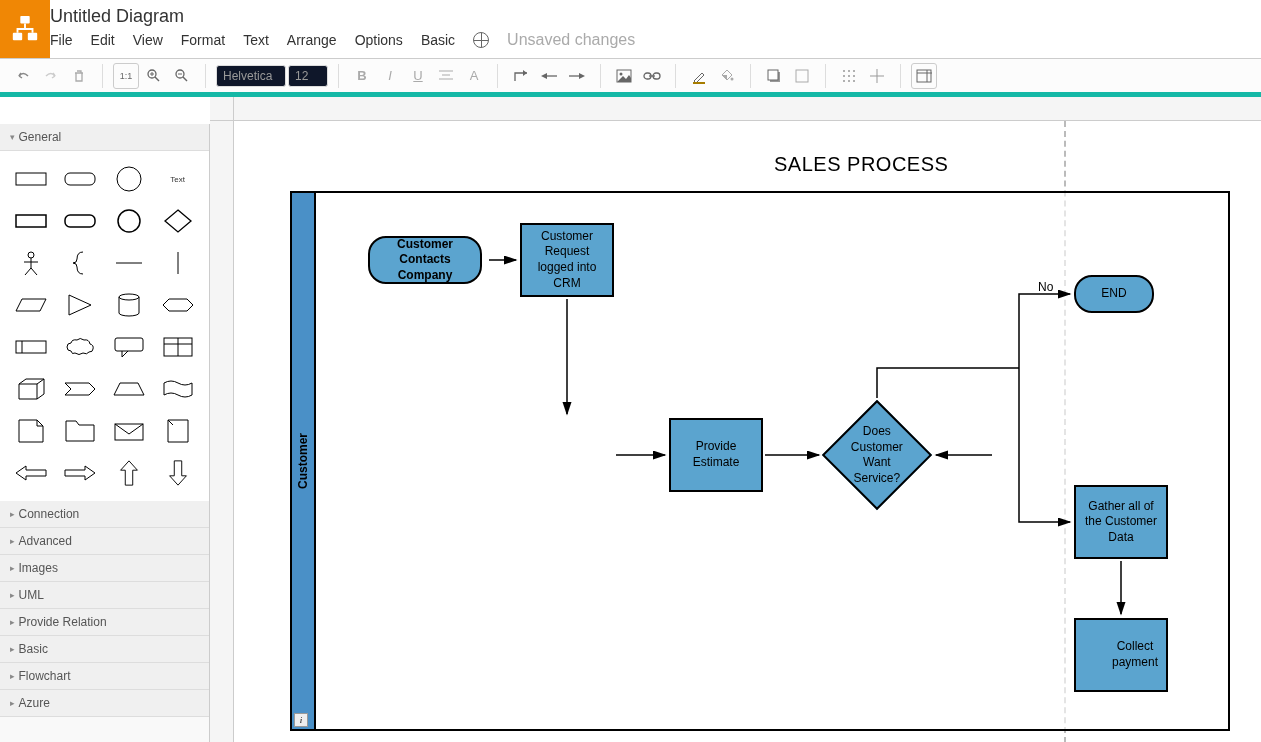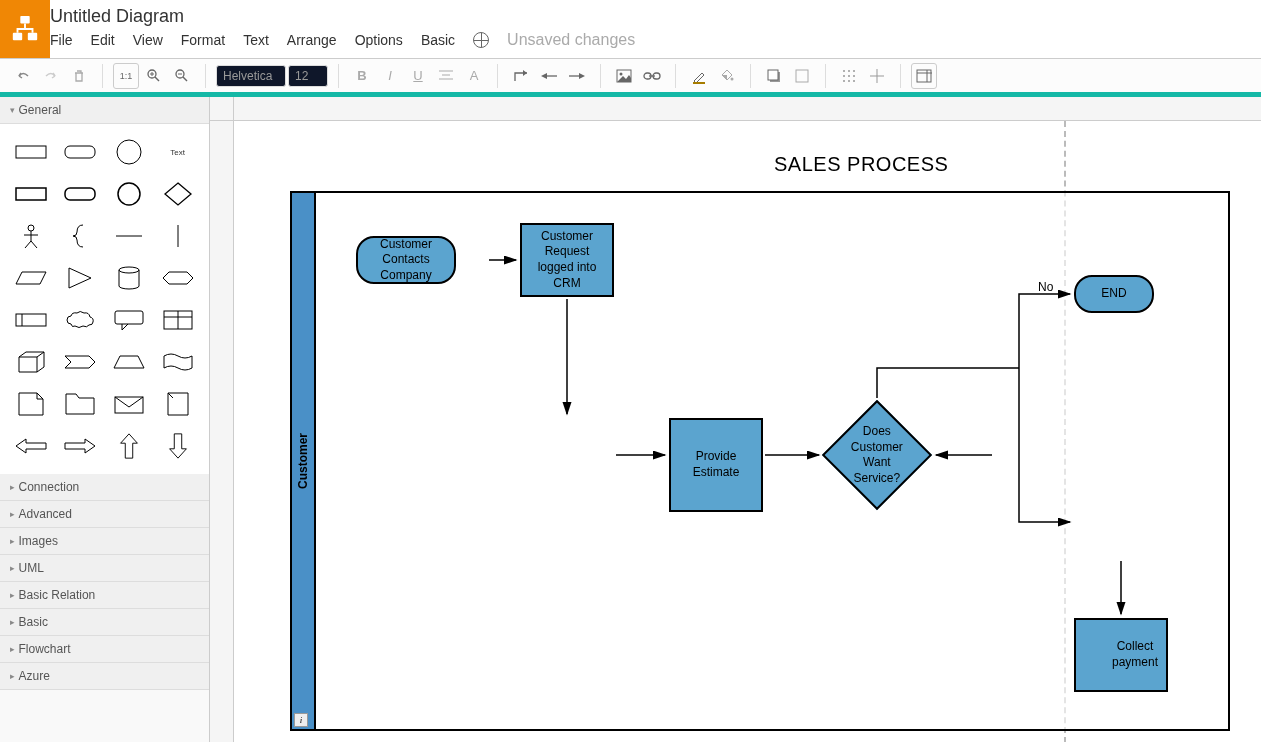--- a/index.html
+++ b/index.html
@@ -21,21 +21,21 @@
 
 .toolbar { display: flex; align-items: center; padding: 4px 4px; border-bottom: 5px solid #14b8a6; gap: 4px; background: #fcfcfc; height: 38px; }
 .toolbar .tgroup { display: flex; gap: 2px; align-items: center; padding: 0 6px; }
 .toolbar .sep { width: 1px; height: 24px; background: #ddd; }
 .toolbar .tbtn { width: 26px; height: 26px; display: flex; align-items: center; justify-content: center; border-radius: 3px; cursor: pointer; color: #666; }
 .toolbar .tinput { border: 1px solid #ddd; padding: 3px 6px; width: 70px; font-size: 12px; border-radius: 3px; color: #999; background: #0f172a; }
 .toolbar .tinput.small { width: 40px; }
 
 
 .main { display: flex; height: calc(742px - 58px - 38px); }
-.sidebar { width: 210px; border-right: 1px solid #ccc; background: #f9f9f9; overflow-y: auto; }
+.sidebar { width: 210px; border-right: 1px solid #ccc; background: #f9f9f9; overflow-y: auto; margin-top: 27px; }
 .panel-header { padding: 6px 10px; font-size: 12px; color: #555; background: #f0f0f0; border-bottom: 1px solid #ddd; cursor: pointer; display: flex; align-items: center; gap: 4px; }
 .panel-header::before { content: '▸'; font-size: 9px; color: #888; }
 .panel-header.open::before { content: '▾'; }
 .shapes-grid { display: grid; grid-template-columns: repeat(4, 1fr); gap: 6px; padding: 10px; background: #fff; }
 .shape-cell { height: 36px; display: flex; align-items: center; justify-content: center; cursor: pointer; }
 .shape-cell svg { width: 34px; height: 28px; }
 .shape-text { font-size: 8px; color: #333; }
 
 
 .canvas-wrap { flex: 1; position: relative; overflow: hidden; background: #fff; }
@@ -440,47 +440,48 @@
       <div class="shape-cell">
           <svg viewBox="0 0 24 30">
             <path d="M8 2 L8 18 L3 18 L12 28 L21 18 L16 18 L16 2 Z" stroke="#000" fill="none"></path>
           </svg>
         </div>
     </div>
     <div class="panel-header">Connection</div>
     <div class="panel-header">Advanced</div>
     <div class="panel-header">Images</div>
     <div class="panel-header">UML</div>
-    <div class="panel-header">Basic Relation</div>
+    <div class="panel-header">Provide Relation</div>
     <div class="panel-header">Basic</div>
     <div class="panel-header">Flowchart</div>
     <div class="panel-header">Azure</div>
   </div>
 
   <div class="canvas-wrap">
     <div class="ruler-corner"></div>
     <div class="ruler-h"></div>
     <div class="ruler-v"></div>
     <div class="canvas">
       <div class="page-break"></div>
       <div class="diagram-title">SALES PROCESS</div>
 
       <div class="pool">
         <div class="pool-label">
             <span>Customer</span>
           </div>
         <div class="pool-info">i</div>
 
-        <div class="node rounded" style="left:64px; top:43px; width:100px; height:48px;">Customer Contacts Company</div>
+        <div class="node rounded" style="left:76px; top:43px; width:114px; height:48px;font-weight:bold;">Customer Contacts Company</div>
         <div class="node" style="left:228px; top:30px; width:94px; height:74px;">Customer Request logged into CRM</div>
-        <div class="node" style="left:377px; top:225px; width:94px; height:94px;">Provide Estimate</div>
+        <div class="node" style="left:377px; top:225px; width:94px; height:74px;">Provide Estimate</div>
         <div class="node diamond" style="left:546px; top:223px; width:78px; height:78px; padding:0;">
             <span>Does Customer Want Service?</span>
           </div>
         <div class="node rounded" style="left:782px; top:82px; width:80px; height:38px;">END</div>
+        <div class="node" style="left:782px; top:292px; width:94px; height:74px;">Gather all of the Customer Data</div>
         <div class="node" style="left:782px; top:425px; width:94px; height:74px;padding-left:32px;">Collect payment</div>
 
         <svg class="arrows">
           <defs>
             <marker id="ah" markerWidth="10" markerHeight="10" refX="8" refY="3" orient="auto">
                 <path d="M0,0 L9,3 L0,6 Z" fill="#000"></path>
               </marker>
           </defs>
           <line x1="197" y1="67" x2="224" y2="67" stroke="#000" stroke-width="1.5" marker-end="url(#ah)"></line>
           <line x1="275" y1="106" x2="275" y2="221" stroke="#000" stroke-width="1.5" marker-end="url(#ah)"></line>

